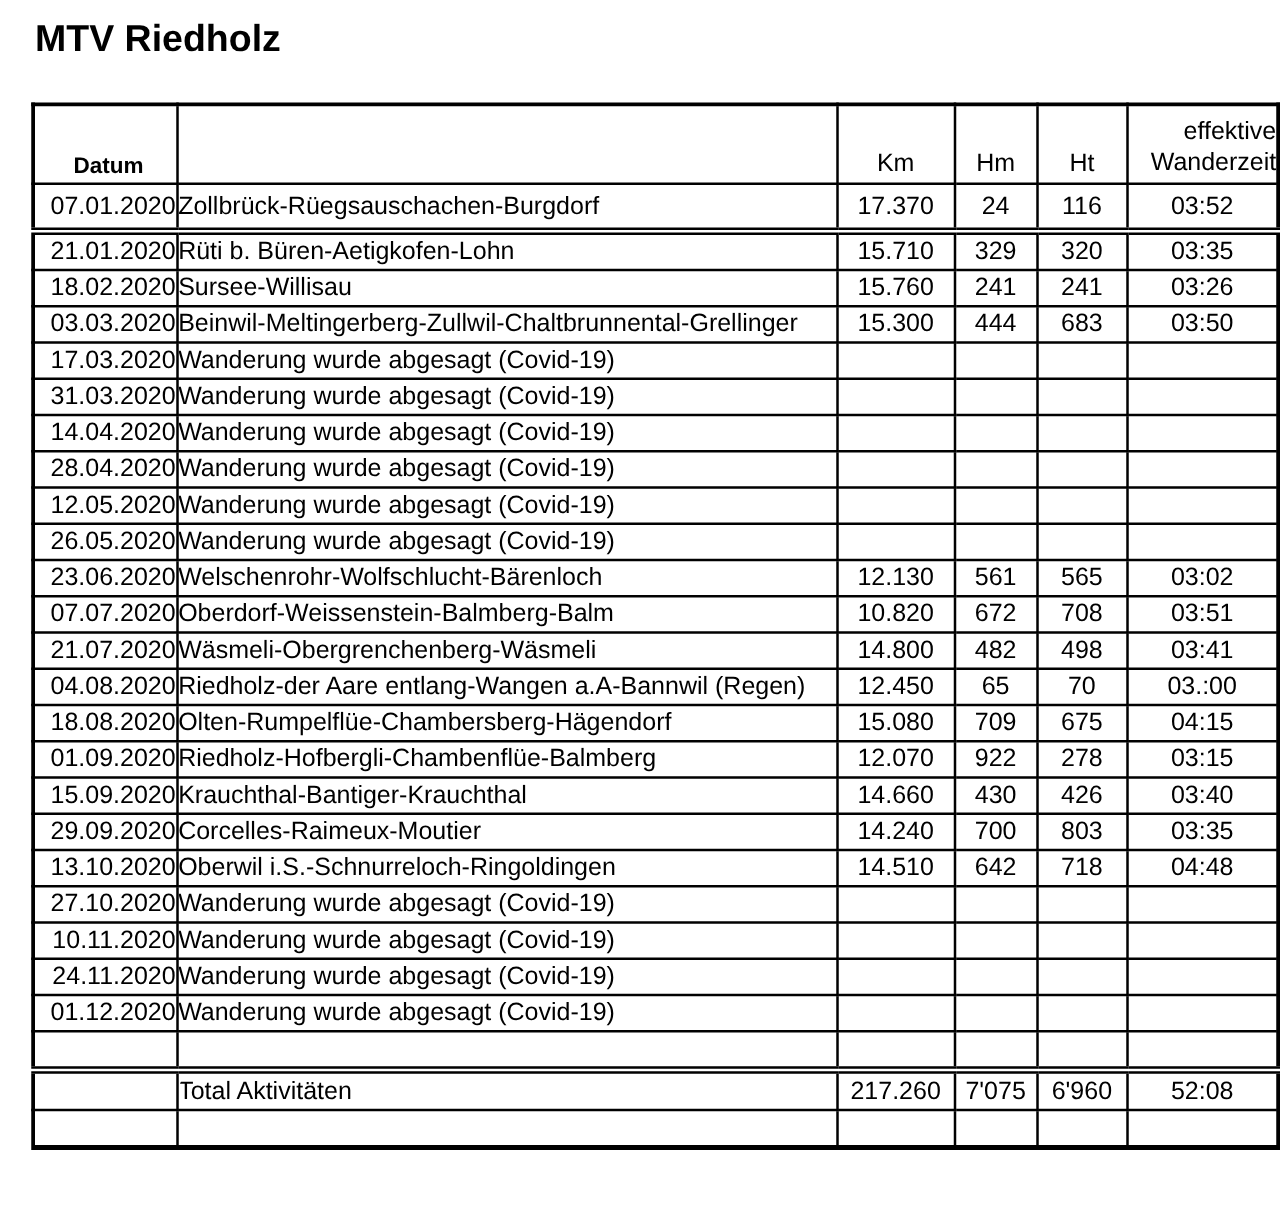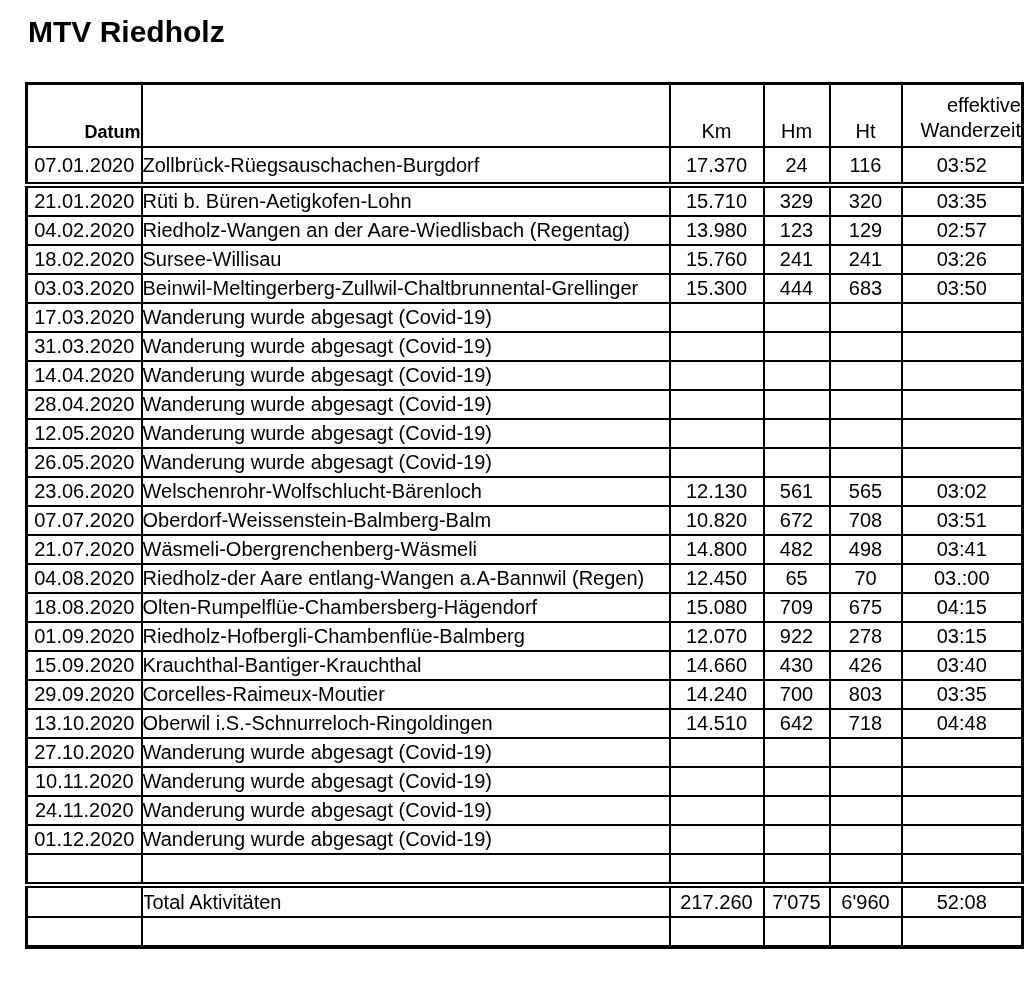--- a/index.html
+++ b/index.html
@@ -63,31 +63,31 @@
 
   
   tr.head th {
     height: 58px;
     vertical-align: bottom;
     font-weight: normal;
     text-align: center;
     padding-bottom: 3px;
   }
   tr.head th.h-date {
-    text-align: right;
+    text-align: center;
     font-weight: bold;
     font-size: 18px;
     padding-left: 5px;
   }
   tr.head th.h-zeit { line-height: 1.25; text-align: right; }
 
   
   tr.data td { height: 27px; vertical-align: middle; }
   tr.first-row td { height: 34px; border-bottom: 6px double #000; }
-  td.cell-date  { text-align: center; padding-left: 5px; }
+  td.cell-date  { text-align: right; padding-left: 5px; }
   td.cell-route { text-align: left; padding-left: 6px; }
   td.cell-km, td.cell-hm, td.cell-ht, td.cell-zeit { text-align: center; }
 
   
   tr.empty td { height: 27px; }
   tr.total td { height: 28px; border-top: 6px double #000; vertical-align: middle; border-radius: 11px; }
   tr.total td.cell-route { font-weight: normal; }
 </style>
 </head>
 <body>
@@ -126,28 +126,20 @@
       <td class="cell-ht">116</td>
       <td class="cell-zeit">03:52</td>
     </tr>
         <tr class="data">
       <td class="cell-date">21.01.2020</td>
       <td class="cell-route">Rüti b. Büren-Aetigkofen-Lohn</td>
       <td class="cell-km">15.710</td>
       <td class="cell-hm">329</td>
       <td class="cell-ht">320</td>
       <td class="cell-zeit">03:35</td>
-    </tr>
-        <tr class="data">
-      <td class="cell-date">04.02.2020</td>
-      <td class="cell-route">Riedholz-Wangen an der Aare-Wiedlisbach (Regentag)</td>
-      <td class="cell-km">13.980</td>
-      <td class="cell-hm">123</td>
-      <td class="cell-ht">129</td>
-      <td class="cell-zeit">02:57</td>
     </tr>
         <tr class="data">
       <td class="cell-date">18.02.2020</td>
       <td class="cell-route">Sursee-Willisau</td>
       <td class="cell-km">15.760</td>
       <td class="cell-hm">241</td>
       <td class="cell-ht">241</td>
       <td class="cell-zeit">03:26</td>
     </tr>
         <tr class="data">

